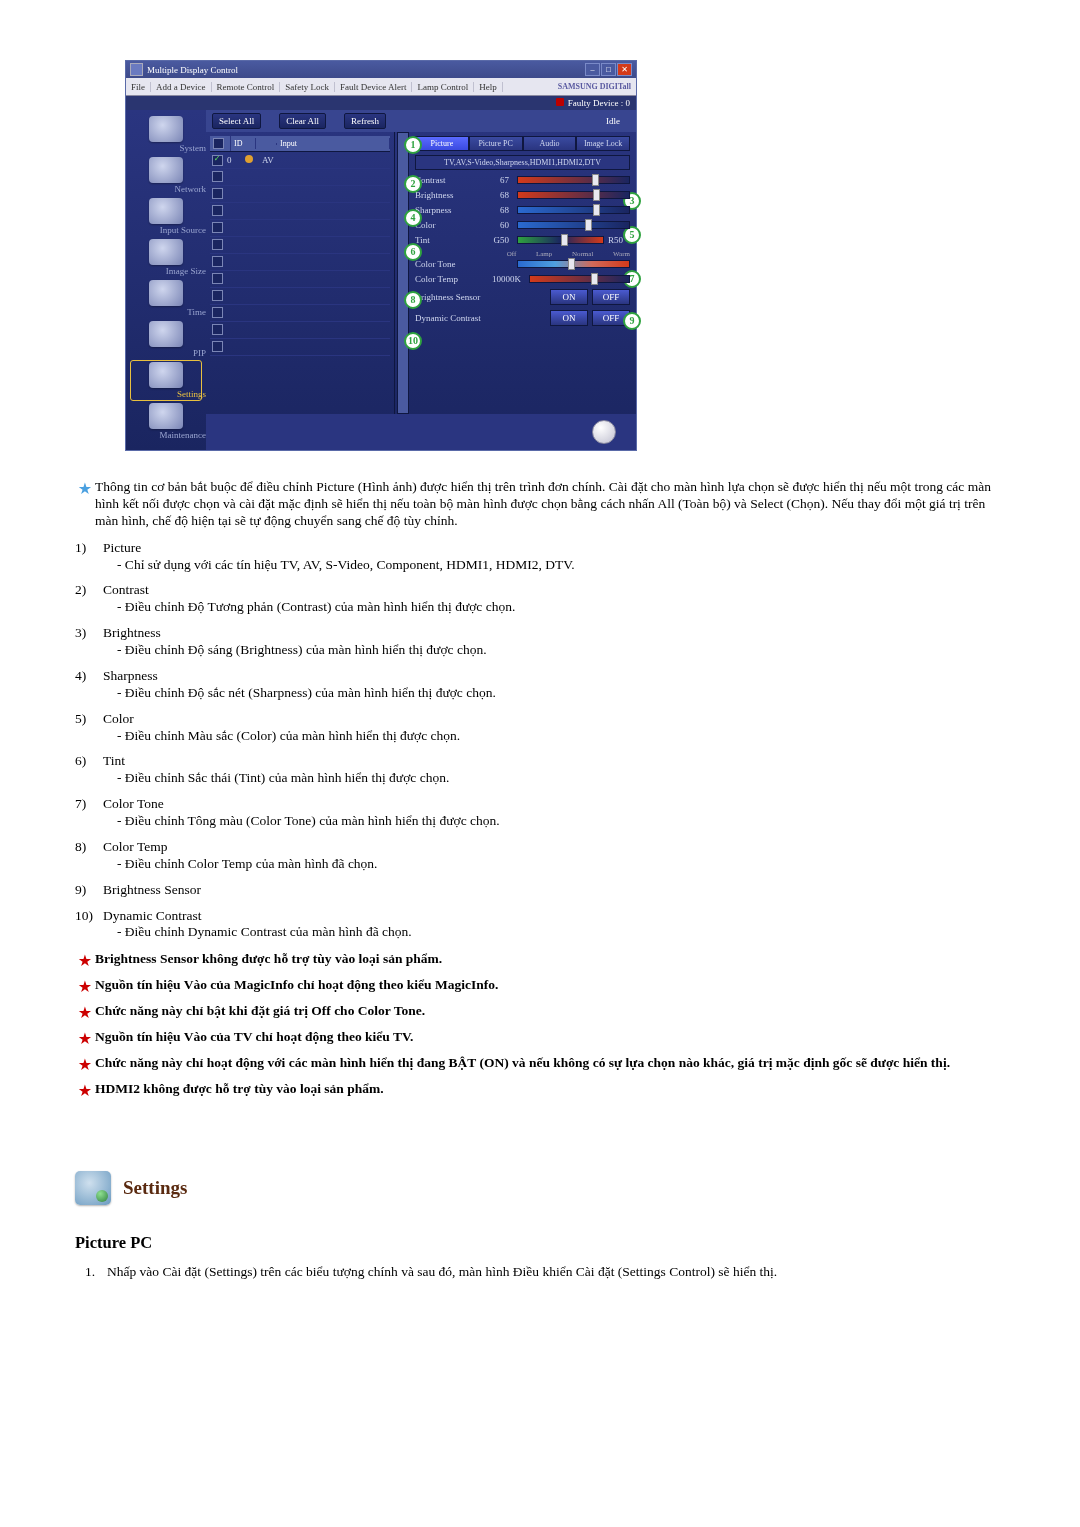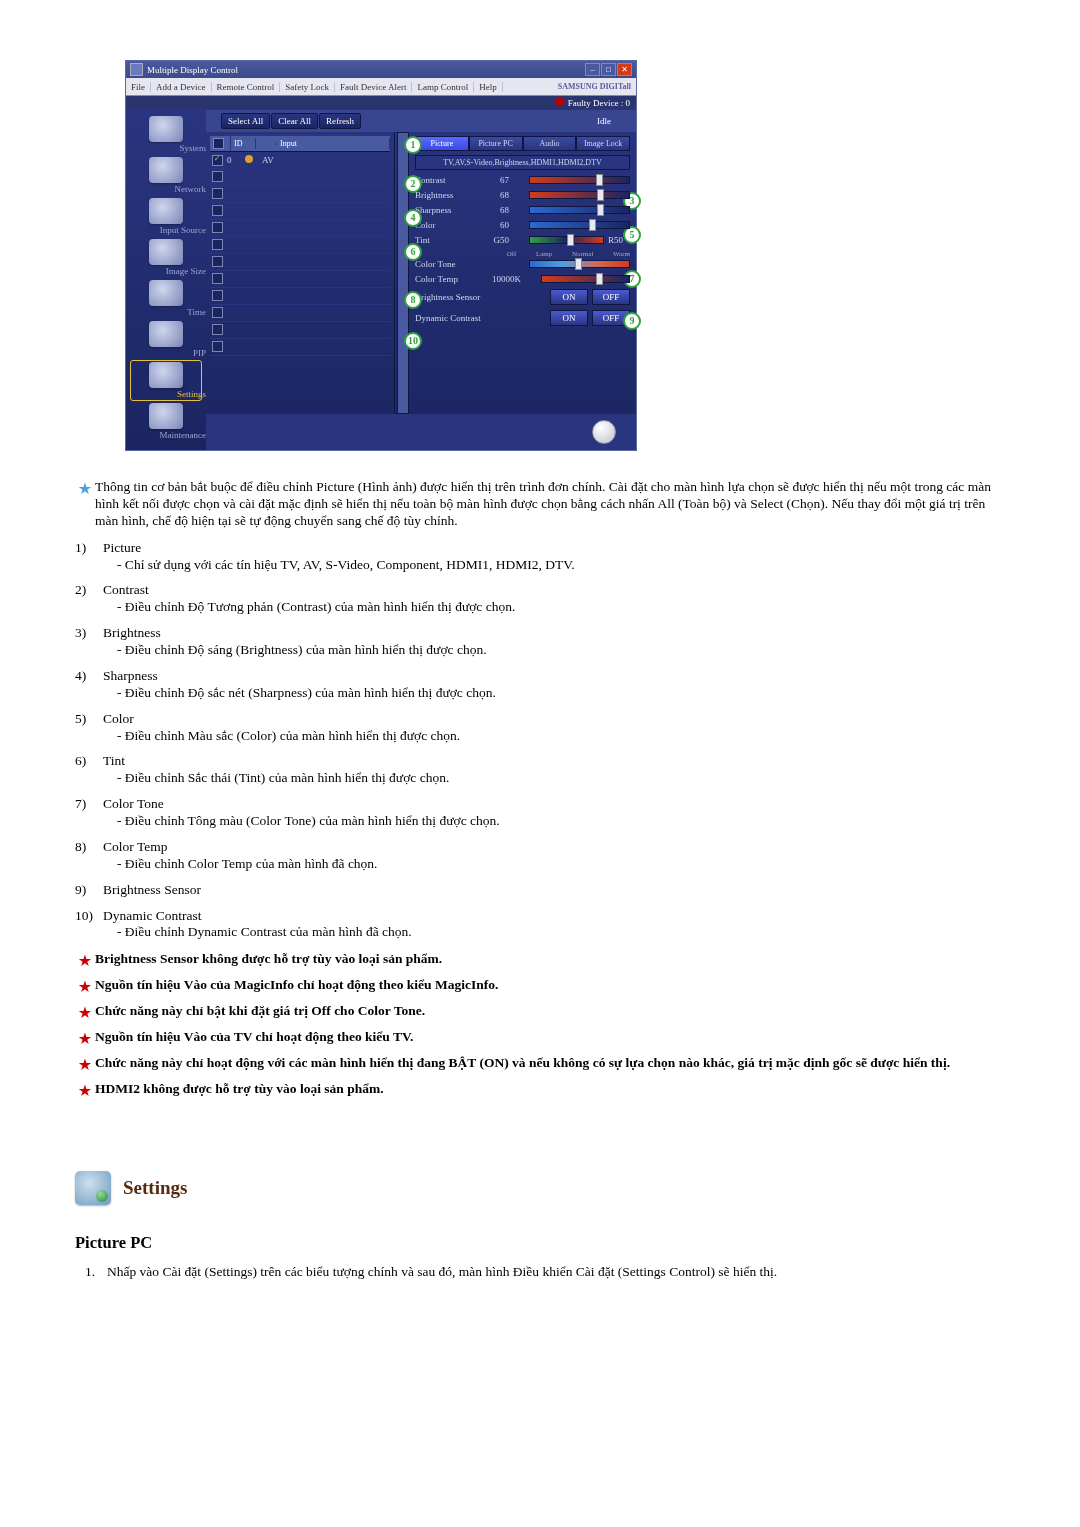--- a/index.html
+++ b/index.html
@@ -110,22 +110,22 @@
   .main-pane {
     flex: 1;
     display: flex;
     flex-direction: column;
   }
   .toolbar {
     display: flex;
     align-items: center;
     font-size: 9px;
     color: #fff;
-    padding: 3px 15px;
-    gap: 1px;
+    padding: 3px 6px;
+    gap: 18px;
     background: #384590;
   }
   .toolbar .btn {
     padding: 2px 6px;
     background: linear-gradient(#2a3580, #1a2560);
     border: 1px solid #0f1740;
     border-radius: 2px;
   }
   .toolbar .idle { margin-left: auto; padding-right: 10px; }
   .content-row { display: flex; flex: 1; }
@@ -218,21 +218,21 @@
     font-size: 8px;
     margin-bottom: 4px;
   }
   .setting-row {
     display: flex;
     align-items: center;
     margin: 5px 0;
     font-size: 9px;
   }
   .setting-row .lbl { width: 72px; color: #cfd6ee; }
-  .setting-row .val { width: 22px; text-align: right; padding-right: 20px; }
+  .setting-row .val { width: 22px; text-align: right; padding-right: 8px; }
   .slider {
     flex: 1;
     height: 6px;
     background: linear-gradient(90deg, #d43a1a, #1a2560);
     border: 1px solid #0f1740;
     position: relative;
   }
   .slider.blue { background: linear-gradient(90deg, #2a6ad0, #1a2560); }
   .slider.rainbow { background: linear-gradient(90deg, #2a6ad0, #4fa0e0, #d06a5a, #d43a1a); }
   .slider.tint { background: linear-gradient(90deg, #2fa23f, #1a2560, #d43a1a); }
@@ -535,21 +535,21 @@
             <span class="callout c8">8</span>
             <span class="callout c9">9</span>
             <span class="callout c10">10</span>
 
             <div class="tabs">
               <div class="active">Picture</div>
               <div>Picture PC</div>
               <div>Audio</div>
               <div>Image Lock</div>
             </div>
-            <div class="sig-bar">TV,AV,S-Video,Brightness,HDMI1,HDMI2,DTV</div>
+            <div class="sig-bar">TV,AV,S-Video,Sharpness,HDMI1,HDMI2,DTV</div>
 
             <div class="setting-row">
               <div class="lbl">Contrast</div>
               <div class="val">67</div>
               <div class="slider">
                   <div class="thumb" style="left:67%"></div>
                 </div>
             </div>
             <div class="setting-row">
               <div class="lbl">Brightness</div>

